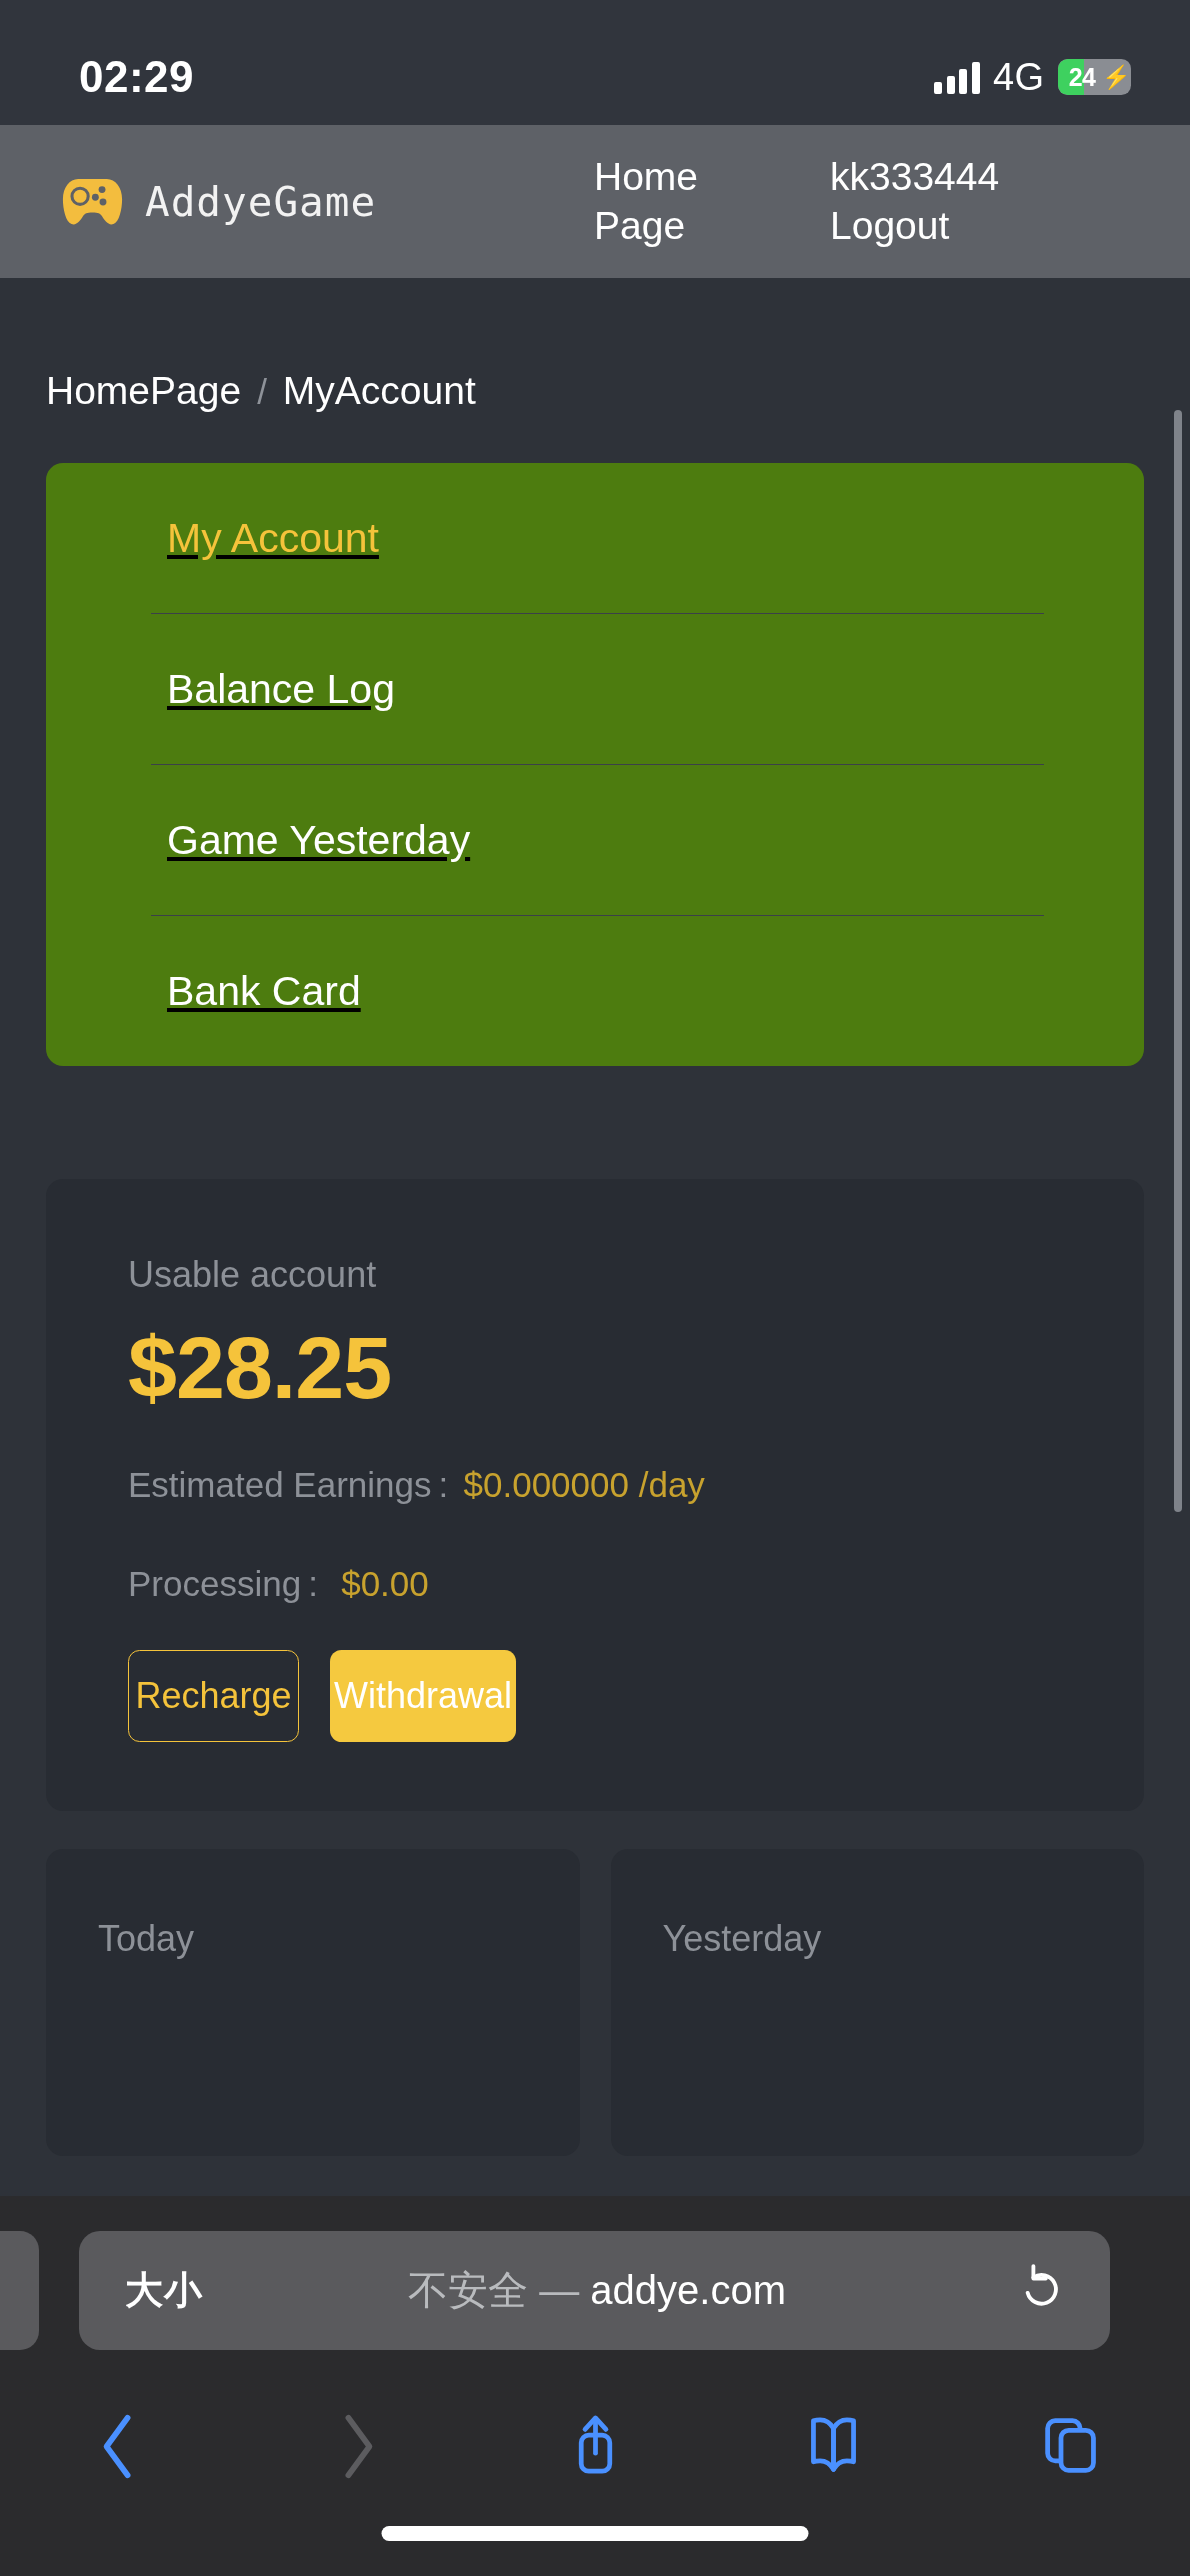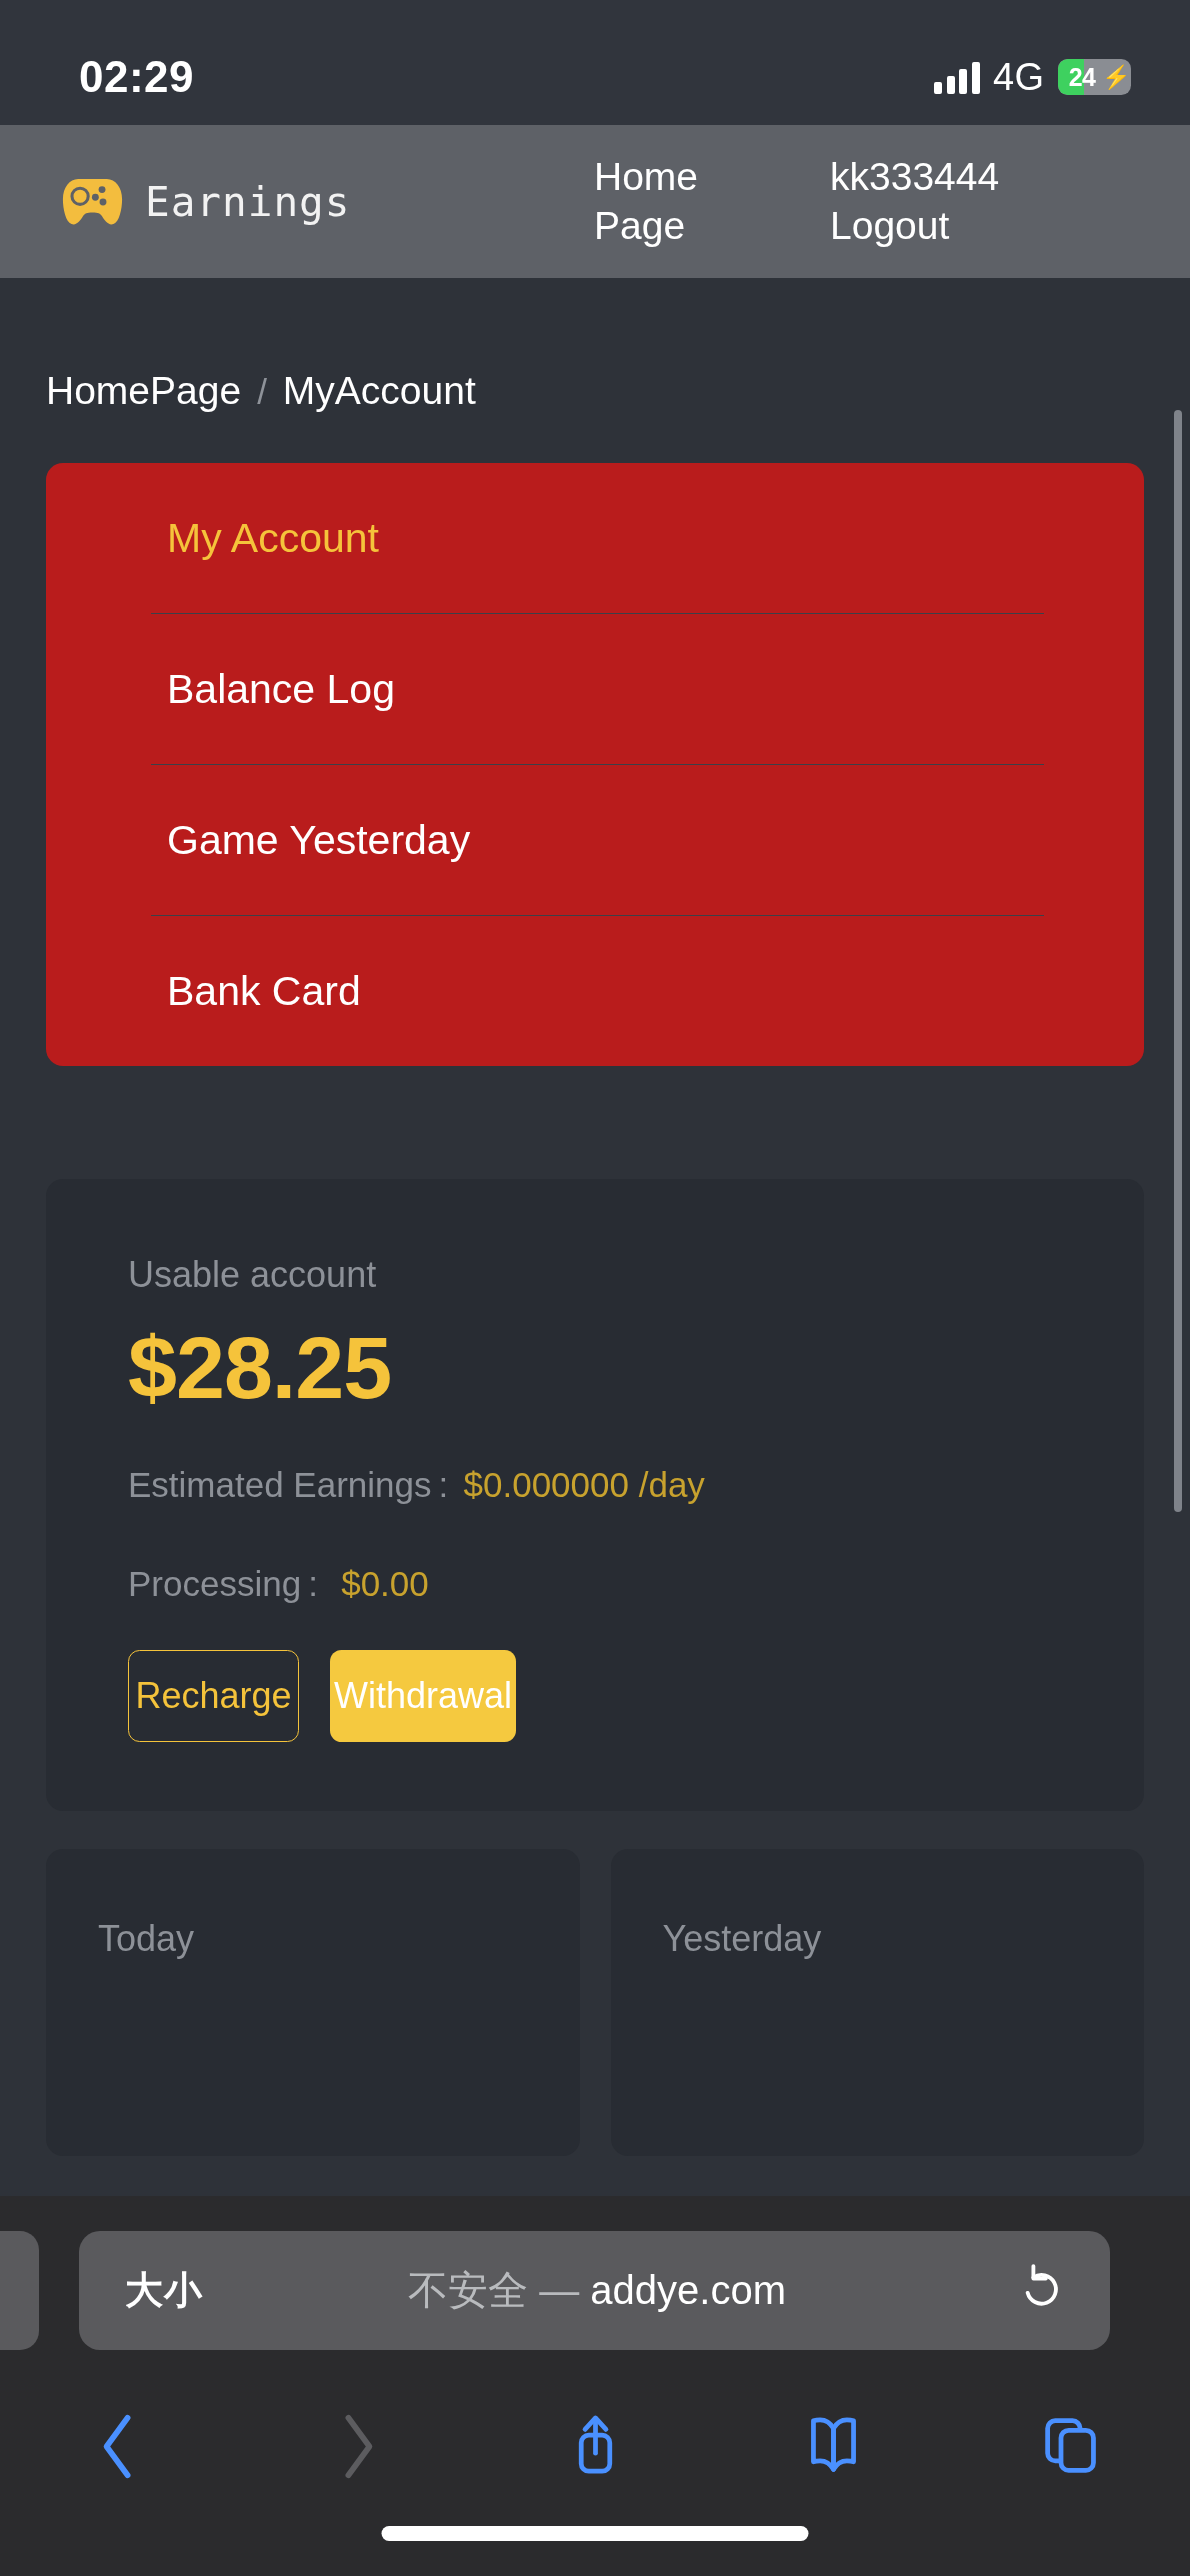--- a/index.html
+++ b/index.html
@@ -97,22 +97,23 @@
   }
 
   .breadcrumb {
     padding:91px 0 0 46px;
     font-size:39px; color:#ffffff; display:flex; align-items:baseline; gap:16px;
   }
   .breadcrumb .sep { color:#8e9299; font-size:35px; }
 
   .card {
     margin:50px 46px 0 46px;
-    background:#b91c1c;
+    background:#4d7c0f;
     border-radius:17px;
+    text-decoration:underline;
   }
 
   .menu-item {
     height:150px; display:flex; align-items:center;
     padding-left:121px;
     font-size:41px; color:#ffffff;
   }
   .menu-item.active { color:#f5c33b; }
   .menu-sep {
     height:1px; background:#3b4049;
@@ -223,21 +224,21 @@
 
   <div class="site-header">
     <div class="brand">
       <svg class="gamepad" viewBox="0 0 66 52">
         <path d="M18 2h30c9 0 16 9 16 21 0 10-3 24-9 26-5 2-9-3-12-8-2-3-4-4-10-4s-8 1-10 4c-3 5-7 10-12 8C5 47 2 33 2 23 2 11 9 2 18 2z" fill="#f3bd3e"></path>
         <circle cx="20" cy="20" r="8.5" fill="none" stroke="#5e6167" stroke-width="3.2"></circle>
         <circle cx="43" cy="13" r="3.6" fill="#5e6167"></circle>
         <circle cx="36" cy="21" r="3.6" fill="#5e6167"></circle>
         <circle cx="44" cy="26" r="3.6" fill="#5e6167"></circle>
       </svg>
-      <span class="brand-name">Earnings</span>
+      <span class="brand-name">AddyeGame</span>
     </div>
     <div class="nav-home">Home Page</div>
     <div class="nav-user">
       <div>kk333444</div>
       <div>Logout</div>
     </div>
   </div>
 
   <div class="page">
 

